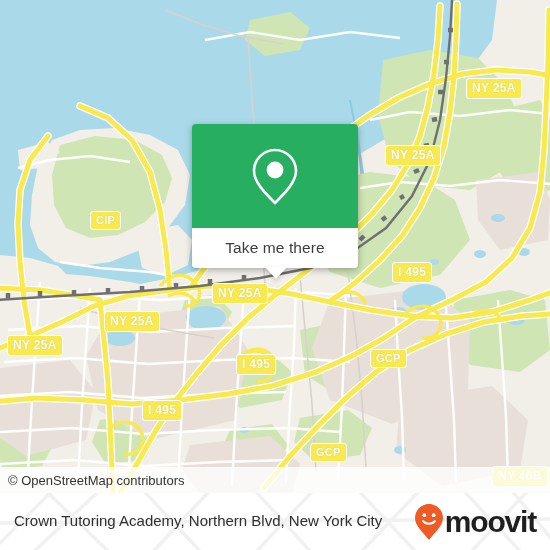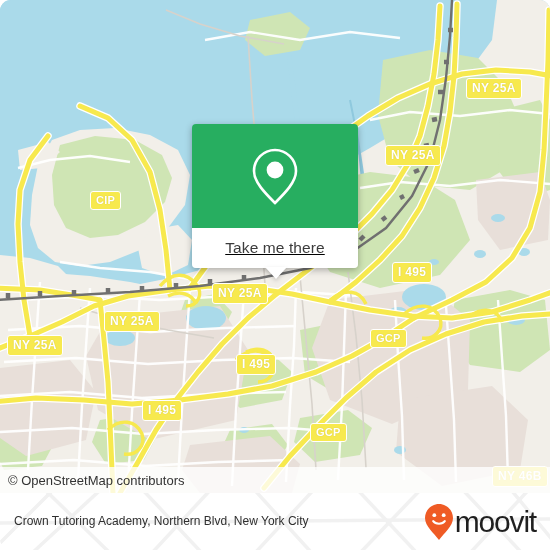--- a/index.html
+++ b/index.html
@@ -12,21 +12,20 @@
     height: 550px;
     font-family: "Liberation Sans", sans-serif;
     overflow: hidden;
   }
   #root {
     position: relative;
     width: 550px;
     height: 550px;
     overflow: hidden;
     background: #ffffff;
-    border-radius: 11px;
   }
 
   
   #map-area {
     position: absolute;
     left: 0; top: 0;
     width: 550px;
     height: 493px;
     overflow: hidden;
     background: #aadaea;
@@ -49,21 +48,21 @@
     color: #ffffff;
     font-family: "Liberation Sans", sans-serif;
     font-weight: bold;
     font-size: 12px;
     line-height: 1;
     padding: 3px 5px 4px 5px;
     letter-spacing: 0.3px;
     white-space: nowrap;
     text-shadow: 0 0 1px rgba(120,110,0,0.35);
   }
-  .shield.small { font-size: 11px; padding: 3px 5px; }
+  .shield.small { font-size: 11px; padding: 3px 5px; margin-top: 20px; }
 
   
   #popup-card {
     position: absolute;
     left: 192px;
     top: 124px;
     width: 166px;
     border-radius: 4px;
     box-shadow: 0 2px 7px rgba(0,0,0,0.30);
     overflow: visible;
@@ -78,21 +77,20 @@
     justify-content: center;
   }
   #popup-label-bar {
     position: relative;
     height: 40px;
     background: #ffffff;
     border-radius: 0 0 4px 4px;
     display: flex;
     align-items: center;
     justify-content: center;
-    text-decoration: underline;
   }
   #popup-label {
     color: #3c3c3c;
     font-size: 15.5px;
     font-family: "Liberation Sans", sans-serif;
     letter-spacing: 0.1px;
   }
   #popup-tail {
     position: absolute;
     left: 73px;
@@ -143,35 +141,35 @@
     position: relative;
     width: 550px;
     height: 57px;
     display: flex;
     align-items: center;
     justify-content: space-between;
     box-sizing: border-box;
     padding: 0 14px 0 14px;
   }
   #footer-title {
-    font-size: 12px;
+    font-size: 15px;
     color: #2f2f2f;
     line-height: 1.35;
     max-width: 400px;
     font-family: "Liberation Sans", sans-serif;
   }
   #brand {
     display: flex;
     align-items: center;
     gap: 1px;
     flex: none;
   }
   #brand-wordmark {
     font-size: 30px;
-    font-weight: normal;
+    font-weight: bold;
     color: #1f1f1f;
     letter-spacing: -1.2px;
     font-family: "Liberation Sans", sans-serif;
     line-height: 1;
   }
 </style>
 </head>
 <body>
 
 <div id="root">

